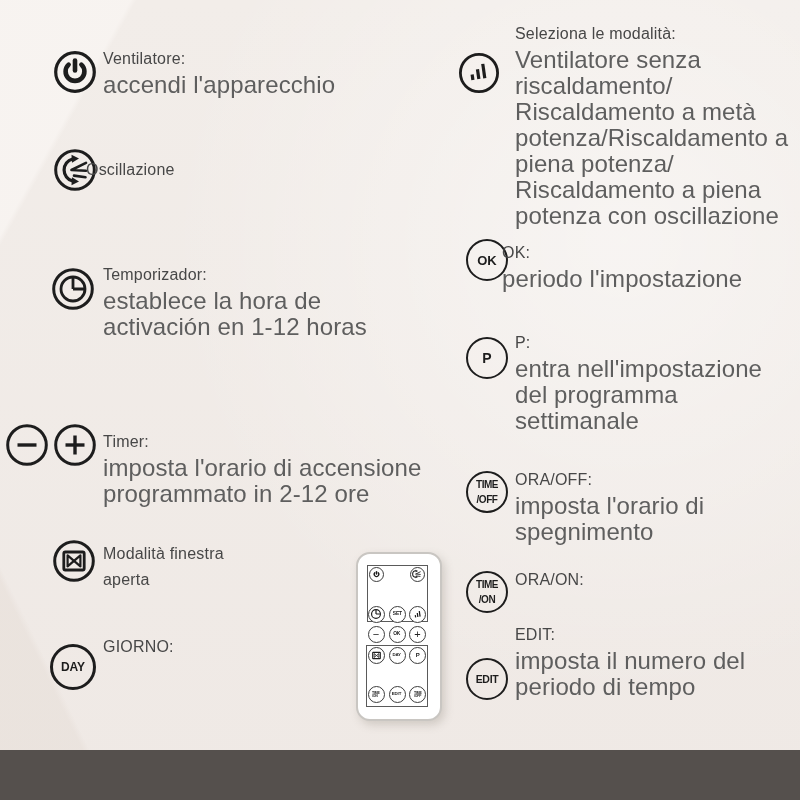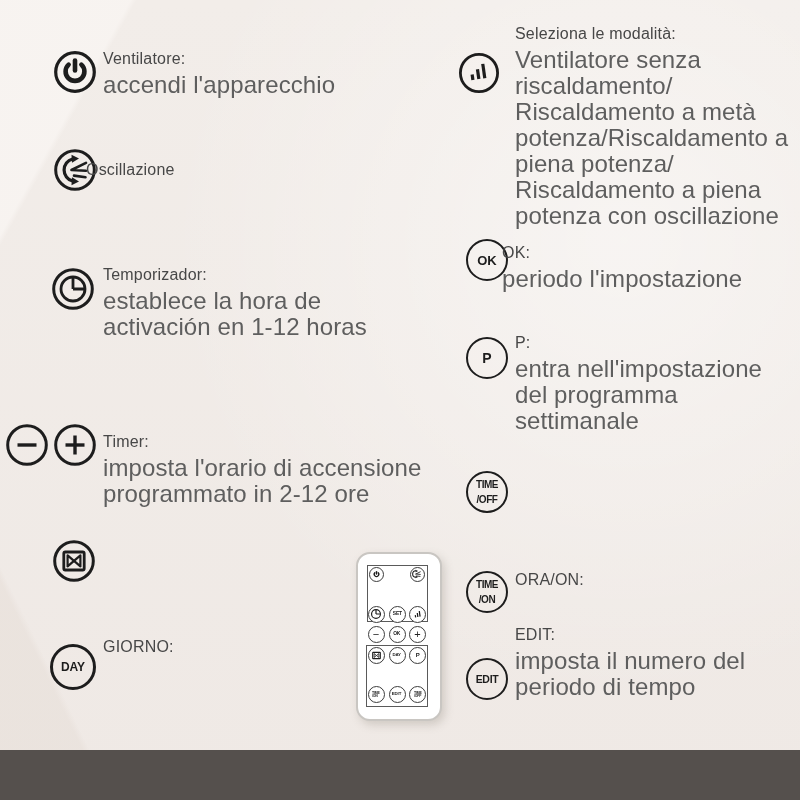--- a/index.html
+++ b/index.html
@@ -108,20 +108,24 @@
     <div class="bdy">establece la hora de
 activación en 1-12 horas</div>
   </div>
 
   <div class="blk" style="left:103px;top:429px">
     <div class="ttl">Timer:</div>
     <div class="bdy">imposta l'orario di accensione
 programmato in 2-12 ore</div>
   </div>
 
+  <div class="blk" style="left:103px;top:541px">
+    <div class="ttl">Modalità finestra
+aperta</div>
+  </div>
 
   <div class="blk" style="left:103px;top:634px">
     <div class="ttl">GIORNO:</div>
   </div>
 
   <div class="ico" style="left:457px;top:51px">
     <svg width="44" height="44" viewBox="0 0 44 44">
       <circle cx="22" cy="22" r="18.6" fill="none" stroke="#1d1d1d" stroke-width="2.8"></circle>
       <g transform="rotate(-8 22 22)" stroke="#1d1d1d" stroke-width="3.2">
         <line x1="15" y1="28" x2="15" y2="22.5"></line>
@@ -169,20 +173,25 @@
     <div class="bdy">periodo l'impostazione</div>
   </div>
 
   <div class="blk" style="left:515px;top:330px">
     <div class="ttl">P:</div>
     <div class="bdy">entra nell'impostazione
 del programma
 settimanale</div>
   </div>
 
+  <div class="blk" style="left:515px;top:467px">
+    <div class="ttl">ORA/OFF:</div>
+    <div class="bdy">imposta l'orario di
+spegnimento</div>
+  </div>
 
   <div class="blk" style="left:515px;top:567px">
     <div class="ttl">ORA/ON:</div>
   </div>
 
   <div class="blk" style="left:515px;top:622px">
     <div class="ttl">EDIT:</div>
     <div class="bdy">imposta il numero del
 periodo di tempo</div>
   </div>

